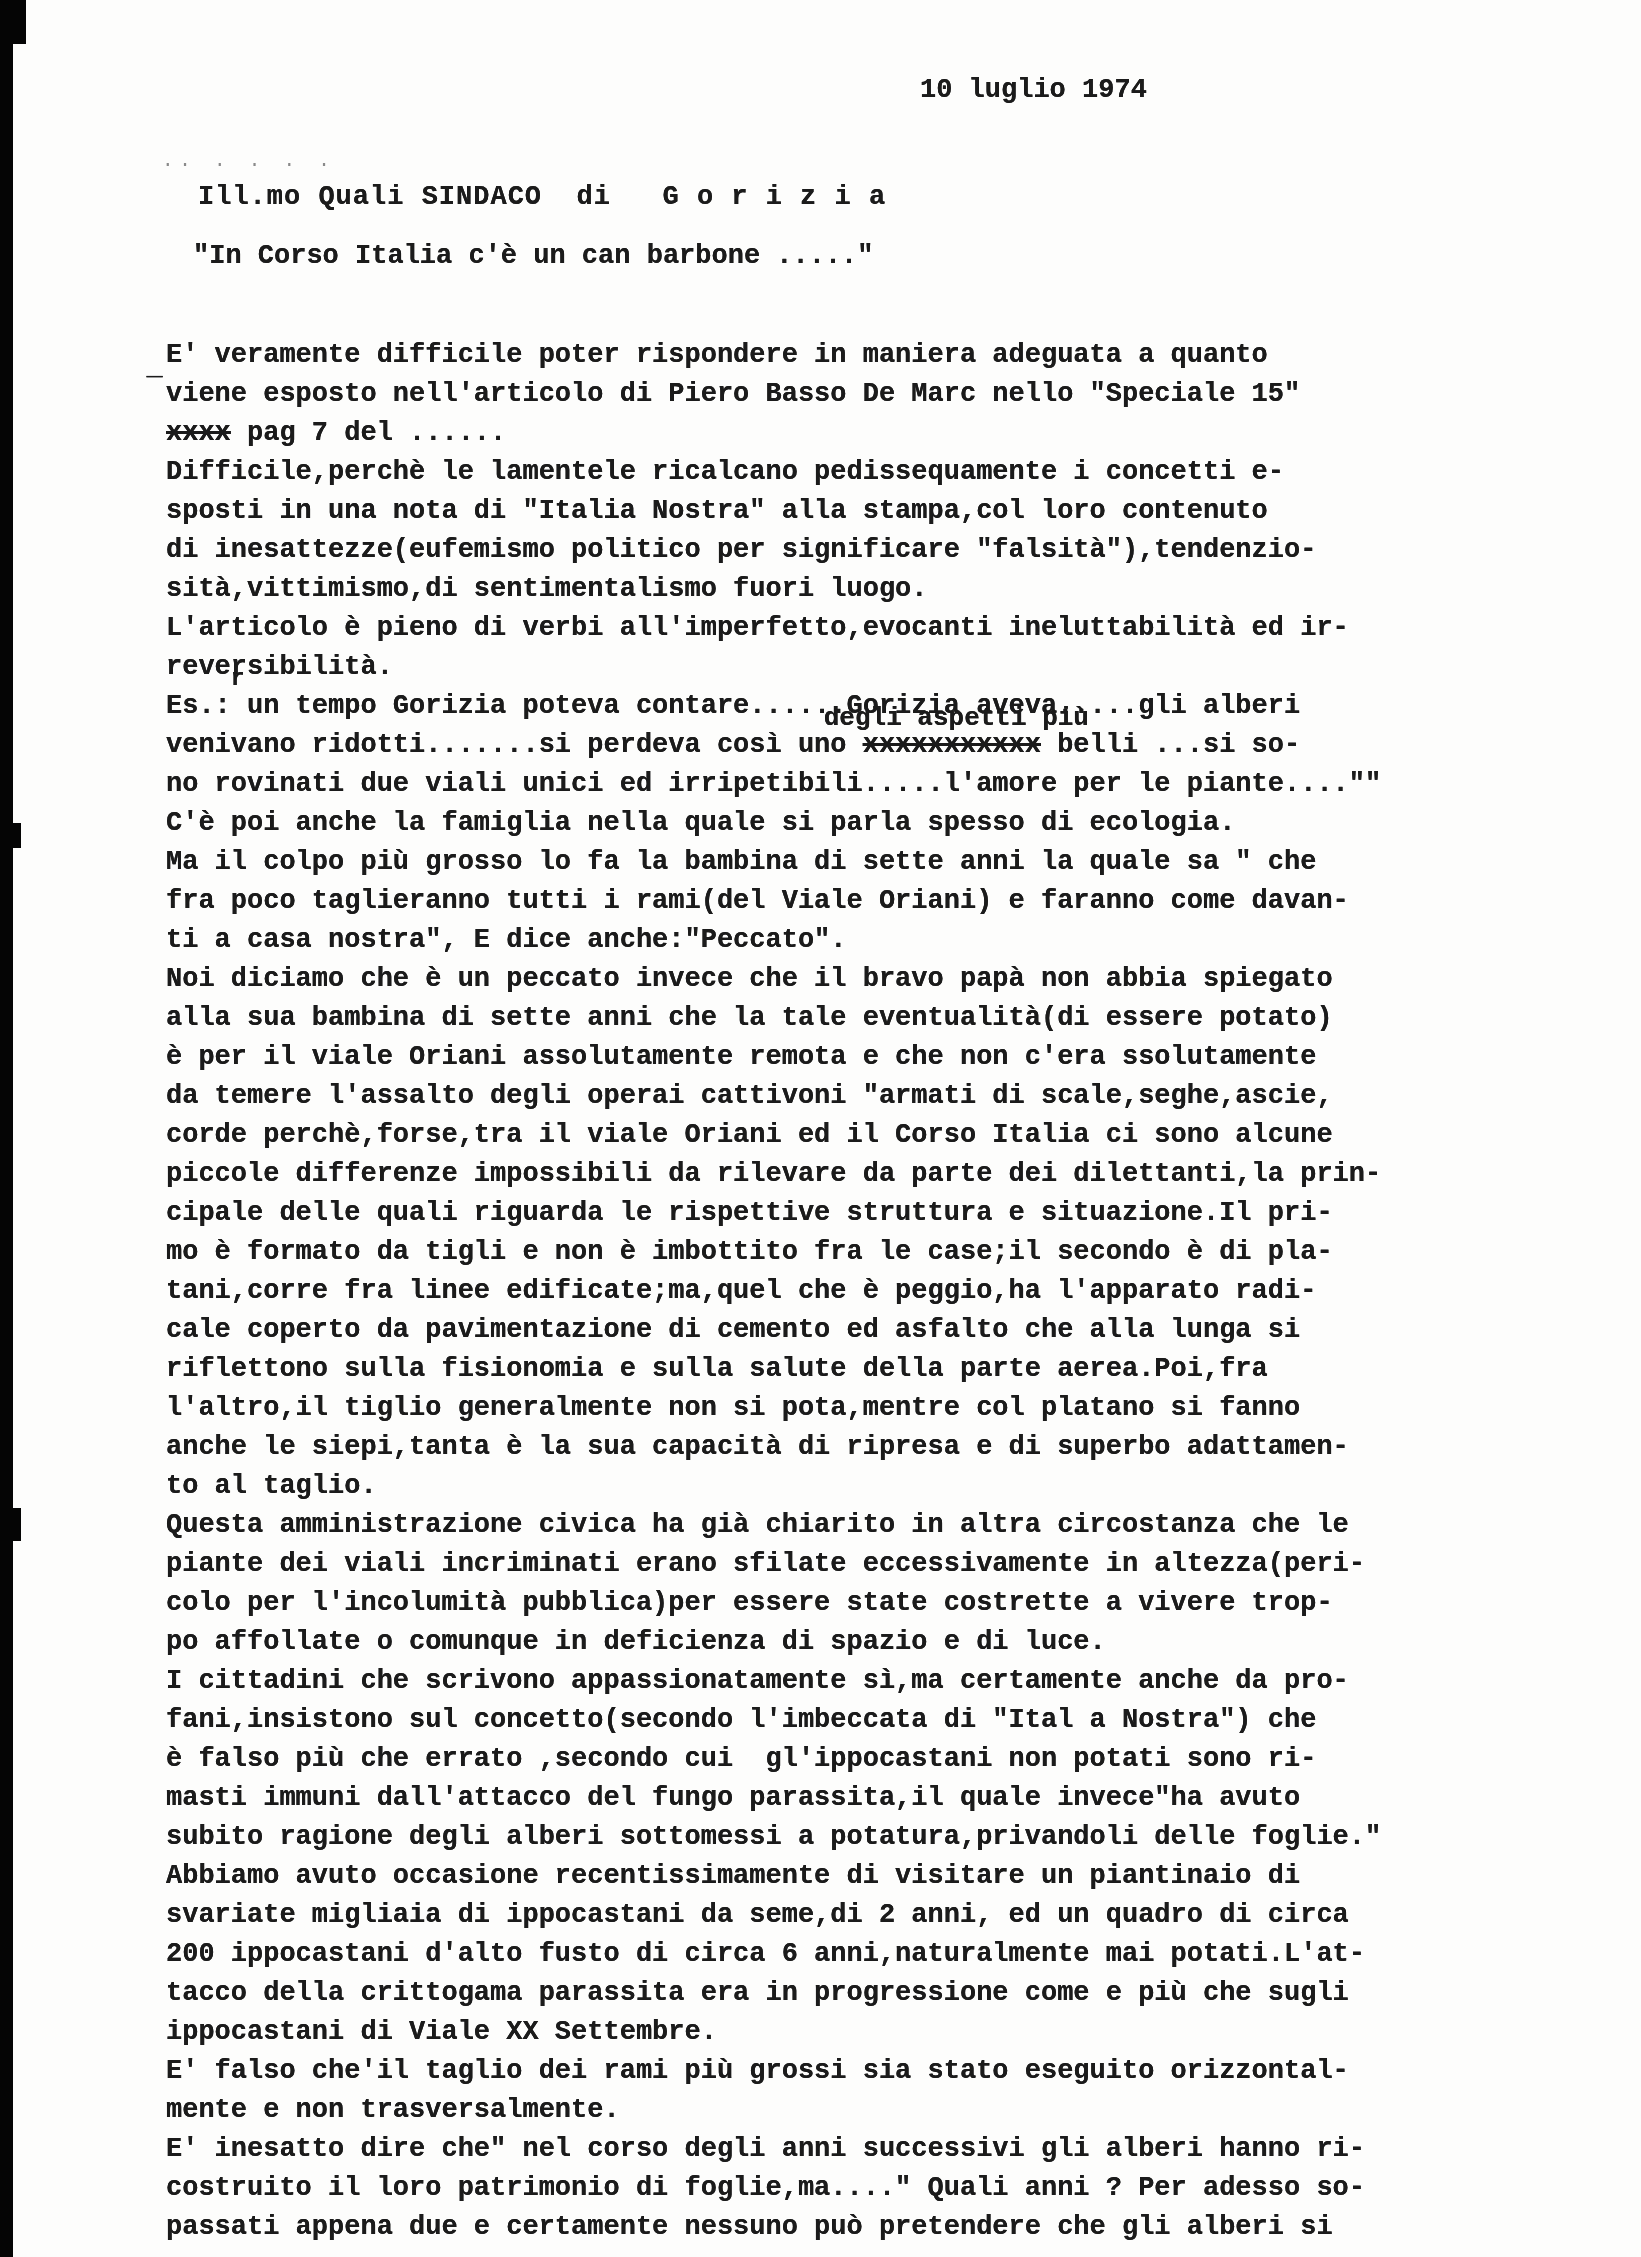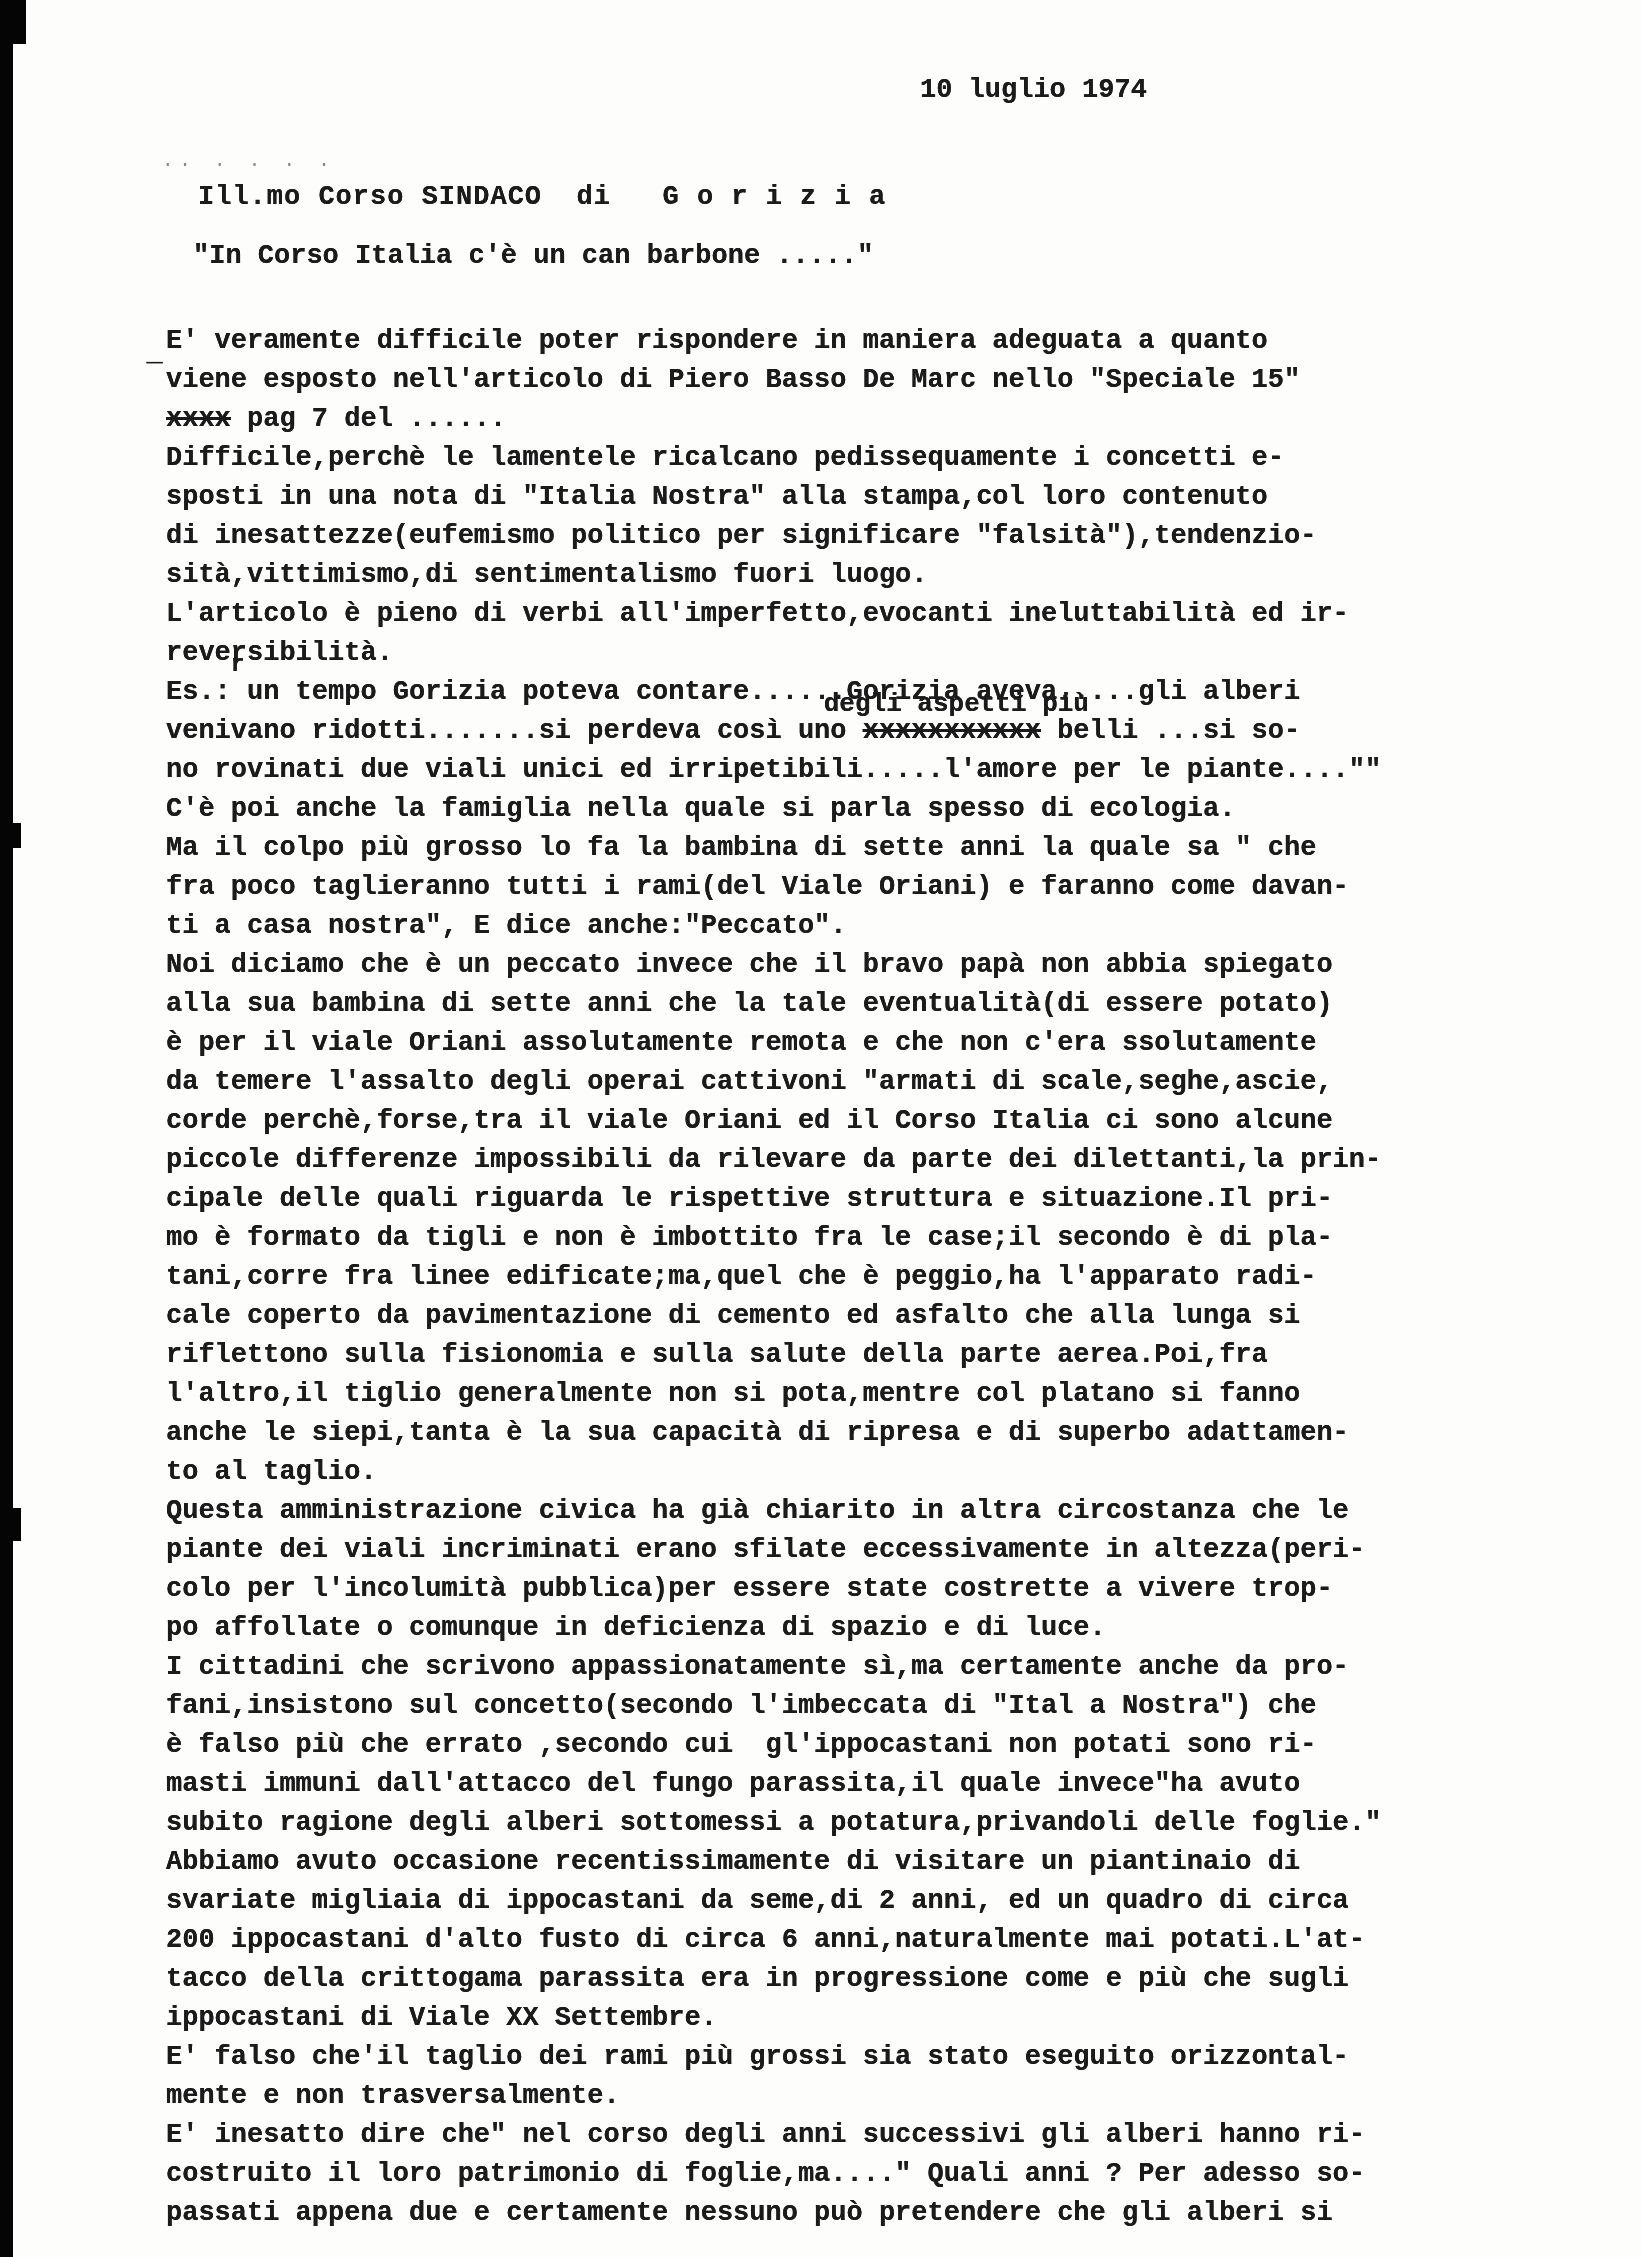--- a/index.html
+++ b/index.html
@@ -21,21 +21,21 @@
   
   .tw{
     font-weight:700;
     font-size:27px;
     white-space:pre;
     text-shadow:0 0 0.6px #1b1b1b;
   }
   .date{position:absolute;left:920px;top:75px;}
   .recipient{position:absolute;left:198px;top:182px;letter-spacing:1px;}
   .subject{position:absolute;left:193px;top:241px;}
-  .body-lines{position:absolute;left:166px;top:322px;}
+  .body-lines{position:absolute;left:166px;top:336px;}
   .line{height:39px;line-height:39px;}
   .margin-mark{
     display:inline-block;width:0;overflow:visible;position:relative;
     left:-1.2ch;top:0.45em;
   }
   .sub-mark{
     display:inline-block;width:0;overflow:visible;position:relative;
     top:0.48em;font-size:23px;
   }
   .seg-wrap{position:relative;display:inline-block;}
@@ -50,18 +50,18 @@
 <body>
 
 <div class="page">
   <div class="edge-left"></div>
   <div class="edge-corner"></div>
   <div class="nub nub-a"></div>
   <div class="nub nub-b"></div>
   <div class="artifact-dots">··  ·  ·  ·  ·</div>
 
   <div class="tw date">10 luglio 1974</div>
-  <div class="tw recipient">Ill.mo Corso SINDACO  di   G o r i z i a</div>
+  <div class="tw recipient">Ill.mo Quali SINDACO  di   G o r i z i a</div>
   <div class="tw subject">"In Corso Italia c'è un can barbone ....."</div>
 
   <div class="tw body-lines"><div class="line"><span class="margin-mark">_</span>E' veramente difficile poter rispondere in maniera adeguata a quanto</div><div class="line">viene esposto nell'articolo di Piero Basso De Marc nello "Speciale 15"</div><div class="line"><span class="seg-wrap"><span class="strike">xxxx</span></span> pag 7 del ......</div><div class="line">Difficile,perchè le lamentele ricalcano pedissequamente i concetti e-</div><div class="line">sposti in una nota di "Italia Nostra" alla stampa,col loro contenuto</div><div class="line">di inesattezze(eufemismo politico per significare "falsità"),tendenzio-</div><div class="line">sità,vittimismo,di sentimentalismo fuori luogo.</div><div class="line">L'articolo è pieno di verbi all'imperfetto,evocanti ineluttabilità ed ir-</div><div class="line">reve<span class="sub-mark">r</span>rsibilità.</div><div class="line">Es.: un tempo Gorizia poteva contare......Gorizia aveva.....gli alberi</div><div class="line">venivano ridotti.......si perdeva così uno <span class="seg-wrap"><span class="strike">xxxxxxxxxxx</span><span class="insert">degli aspetti più</span></span> belli ...si so-</div><div class="line">no rovinati due viali unici ed irripetibili.....l'amore per le piante....""</div><div class="line">C'è poi anche la famiglia nella quale si parla spesso di ecologia.</div><div class="line">Ma il colpo più grosso lo fa la bambina di sette anni la quale sa " che</div><div class="line">fra poco taglieranno tutti i rami(del Viale Oriani) e faranno come davan-</div><div class="line">ti a casa nostra", E dice anche:"Peccato".</div><div class="line">Noi diciamo che è un peccato invece che il bravo papà non abbia spiegato</div><div class="line">alla sua bambina di sette anni che la tale eventualità(di essere potato)</div><div class="line">è per il viale Oriani assolutamente remota e che non c'era ssolutamente</div><div class="line">da temere l'assalto degli operai cattivoni "armati di scale,seghe,ascie,</div><div class="line">corde perchè,forse,tra il viale Oriani ed il Corso Italia ci sono alcune</div><div class="line">piccole differenze impossibili da rilevare da parte dei dilettanti,la prin-</div><div class="line">cipale delle quali riguarda le rispettive struttura e situazione.Il pri-</div><div class="line">mo è formato da tigli e non è imbottito fra le case;il secondo è di pla-</div><div class="line">tani,corre fra linee edificate;ma,quel che è peggio,ha l'apparato radi-</div><div class="line">cale coperto da pavimentazione di cemento ed asfalto che alla lunga si</div><div class="line">riflettono sulla fisionomia e sulla salute della parte aerea.Poi,fra</div><div class="line">l'altro,il tiglio generalmente non si pota,mentre col platano si fanno</div><div class="line">anche le siepi,tanta è la sua capacità di ripresa e di superbo adattamen-</div><div class="line">to al taglio.</div><div class="line">Questa amministrazione civica ha già chiarito in altra circostanza che le</div><div class="line">piante dei viali incriminati erano sfilate eccessivamente in altezza(peri-</div><div class="line">colo per l'incolumità pubblica)per essere state costrette a vivere trop-</div><div class="line">po affollate o comunque in deficienza di spazio e di luce.</div><div class="line">I cittadini che scrivono appassionatamente sì,ma certamente anche da pro-</div><div class="line">fani,insistono sul concetto(secondo l'imbeccata di "Ital a Nostra") che</div><div class="line">è falso più che errato ,secondo cui  gl'ippocastani non potati sono ri-</div><div class="line">masti immuni dall'attacco del fungo parassita,il quale invece"ha avuto</div><div class="line">subito ragione degli alberi sottomessi a potatura,privandoli delle foglie."</div><div class="line">Abbiamo avuto occasione recentissimamente di visitare un piantinaio di</div><div class="line">svariate migliaia di ippocastani da seme,di 2 anni, ed un quadro di circa</div><div class="line">200 ippocastani d'alto fusto di circa 6 anni,naturalmente mai potati.L'at-</div><div class="line">tacco della crittogama parassita era in progressione come e più che sugli</div><div class="line">ippocastani di Viale XX Settembre.</div><div class="line">E' falso che'il taglio dei rami più grossi sia stato eseguito orizzontal-</div><div class="line">mente e non trasversalmente.</div><div class="line">E' inesatto dire che" nel corso degli anni successivi gli alberi hanno ri-</div><div class="line">costruito il loro patrimonio di foglie,ma...." Quali anni ? Per adesso so-</div><div class="line">passati appena due e certamente nessuno può pretendere che gli alberi si</div></div>
 </div>
 
 
 </body></html>

